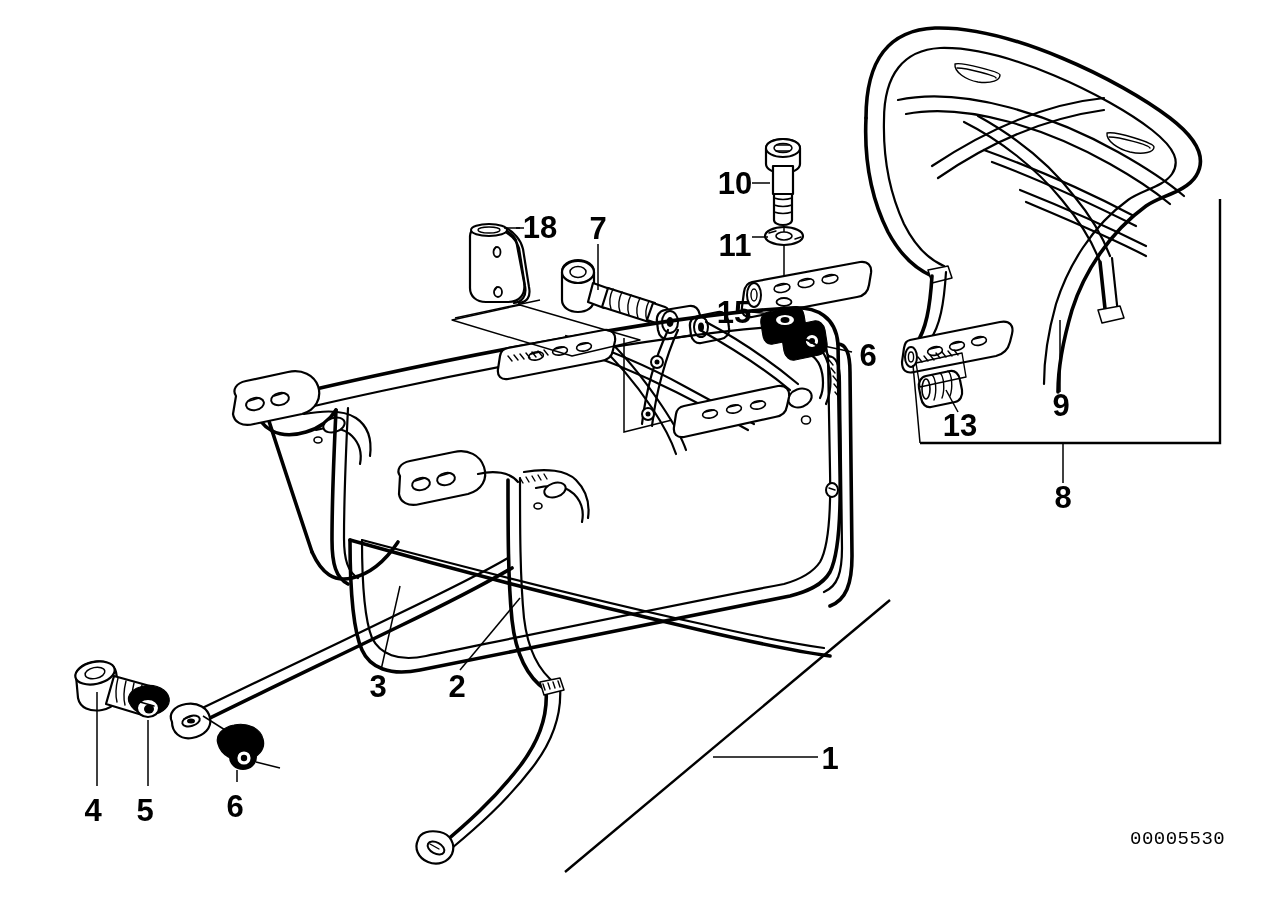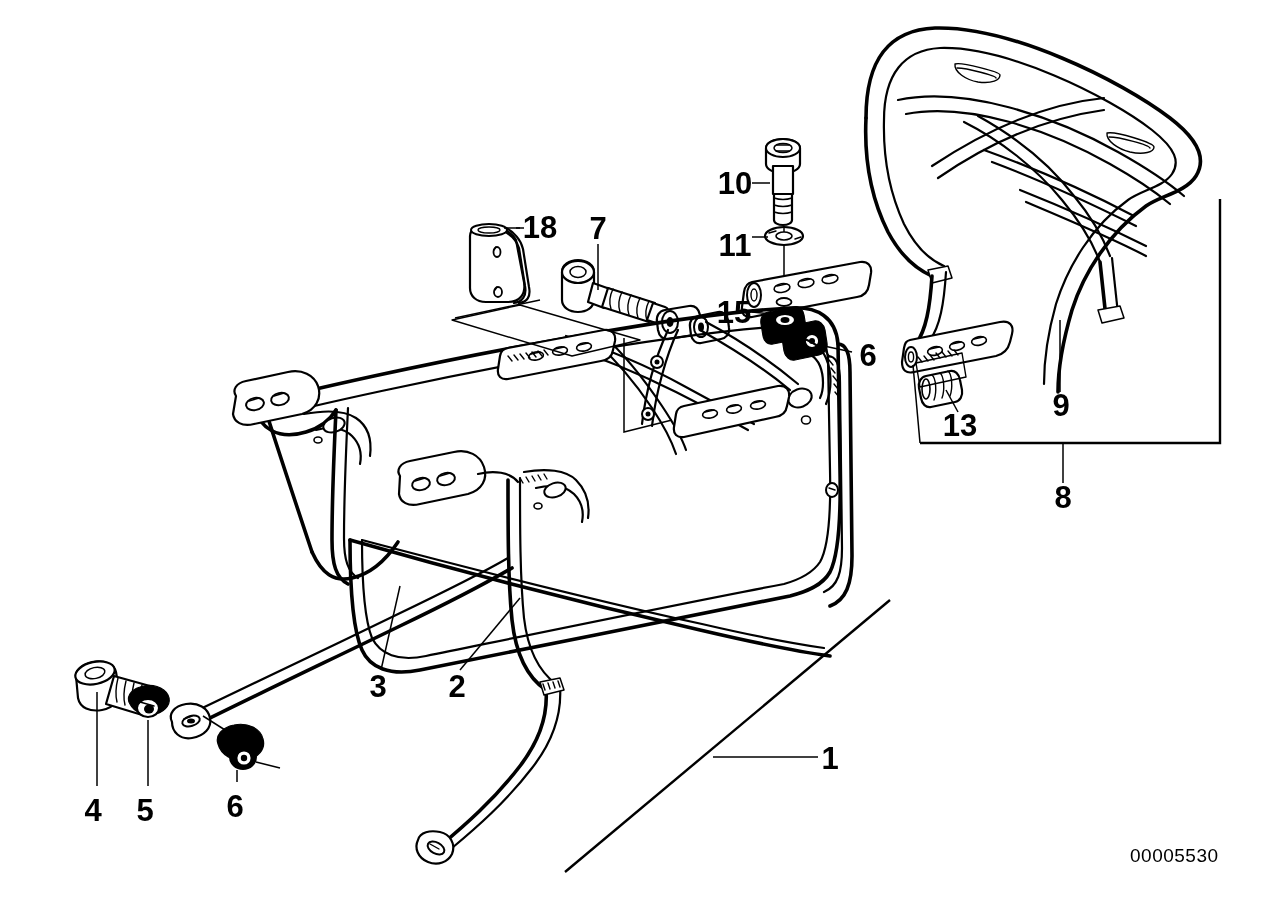--- a/index.html
+++ b/index.html
@@ -459,15 +459,15 @@
   <div class="callout-label" style="left:868px; top:355px;">6</div>
   <div class="callout-label" style="left:598px; top:228px;">7</div>
   <div class="callout-label" style="left:1063px;top:497px;">8</div>
   <div class="callout-label" style="left:1061px;top:405px;">9</div>
   <div class="callout-label" style="left:735px; top:183px;">10</div>
   <div class="callout-label" style="left:735px; top:237px;margin-top:8px;">11</div>
   <div class="callout-label" style="left:734px; top:312px;">15</div>
   <div class="callout-label" style="left:960px; top:425px;">13</div>
   <div class="callout-label" style="left:540px; top:227px;">18</div>
 
-  <div class="diagram-id" style="left:1130px; top:845px;">00005530</div>
+  <div class="diagram-id" style="left:1130px; top:828px;font-family:Liberation Mono, monospace;">00005530</div>
 
 </div>
 
 </body></html>

